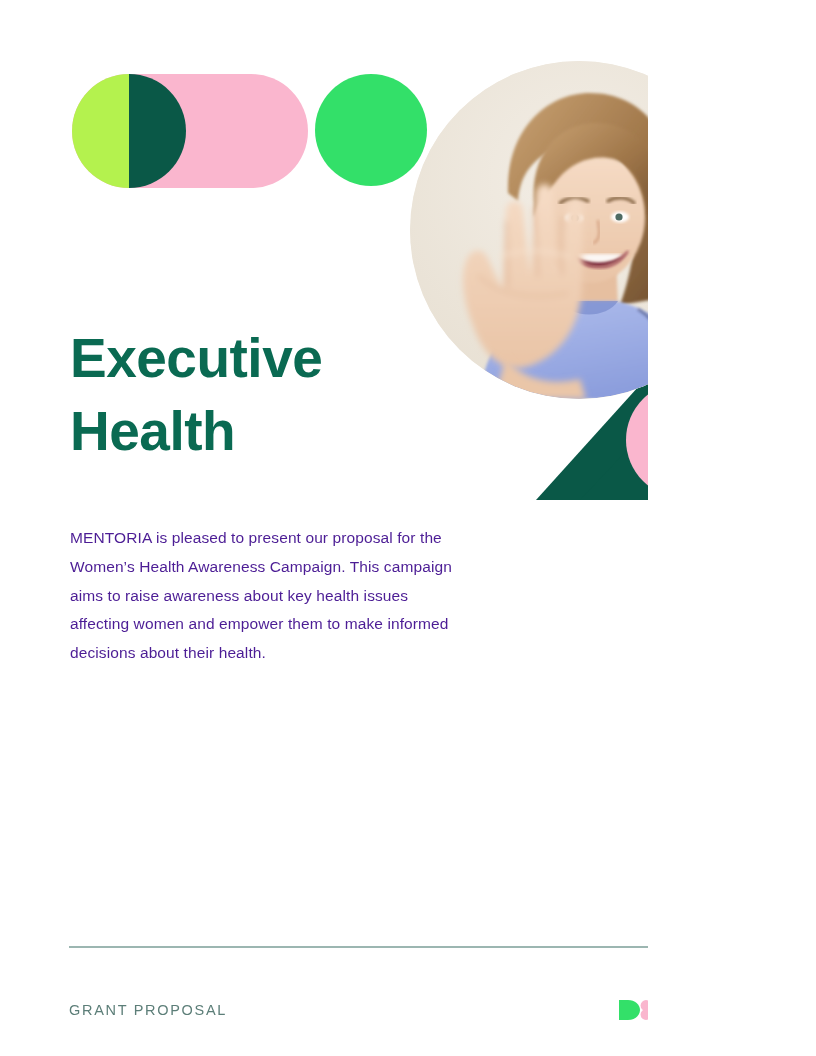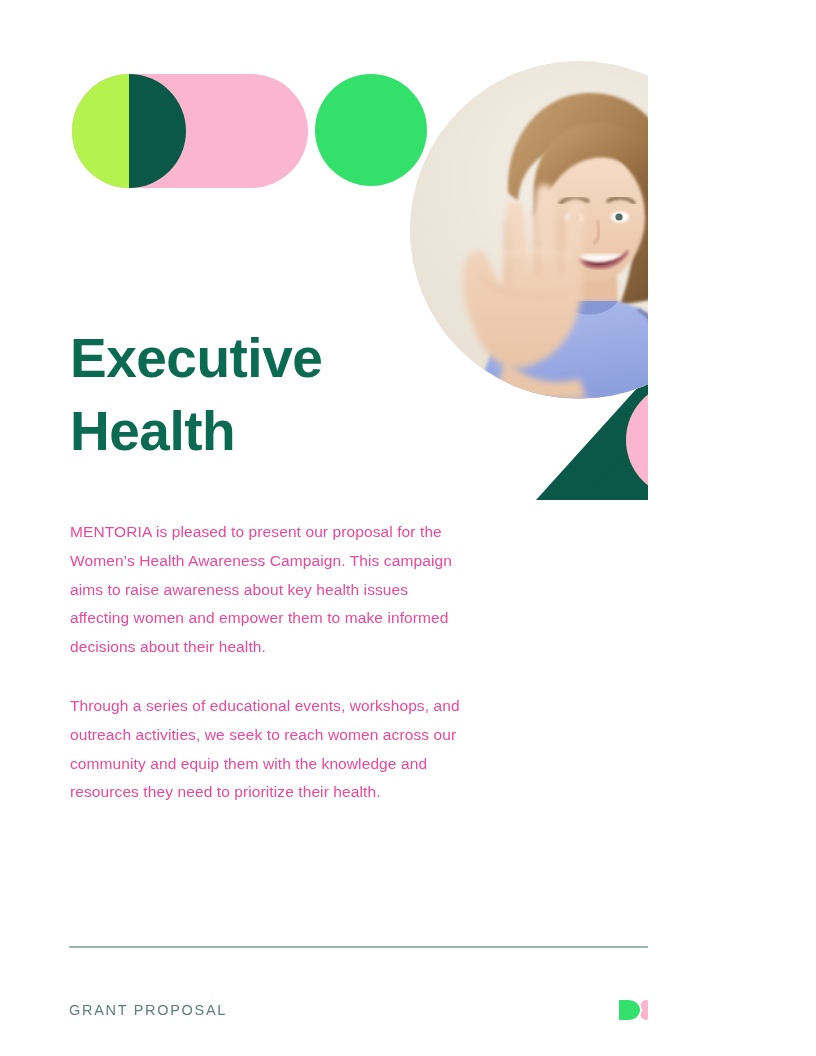--- a/index.html
+++ b/index.html
@@ -114,24 +114,24 @@
   }
 
   
   .body-copy {
     position: absolute;
     left: 70px;
     top: 518px;
     width: 400px;
   }
   .body-copy p {
-    margin: 0 0 30px 0;
+    margin: 6px 0 30px 0;
     font-size: 15.5px;
     line-height: 28.8px;
-    color: #ec4899;
+    color: #4c1d95;
     letter-spacing: 0.1px;
   }
   .body-copy p:last-child { margin-bottom: 0; }
 
   
   .footer-rule {
     position: absolute;
     left: 69px;
     top: 946px;
     width: 679px;
@@ -278,21 +278,20 @@
     <div class="half right"></div>
   </div>
 
   <h1 class="headline">
     <span>Executive</span><br>
     <span>Health</span>
   </h1>
 
   <div class="body-copy">
     <p>MENTORIA is pleased to present our proposal for the Women’s Health Awareness Campaign. This campaign aims to raise awareness about key health issues affecting women and empower them to make informed decisions about their health.</p>
-    <p>Through a series of educational events, workshops, and outreach activities, we seek to reach women across our community and equip them with the knowledge and resources they need to prioritize their health.</p>
   </div>
 
   <div class="footer-rule"></div>
 
   <div class="footer">
     <span class="footer-label">GRANT PROPOSAL</span>
 
     <div class="brand">
       <svg class="brand-mark" width="44" height="24" viewBox="0 0 44 24">
         <path d="M1 2 H10 C17 2 22 6.8 22 12 C22 17.2 17 22 10 22 H1 Z" fill="#33E069"></path>

